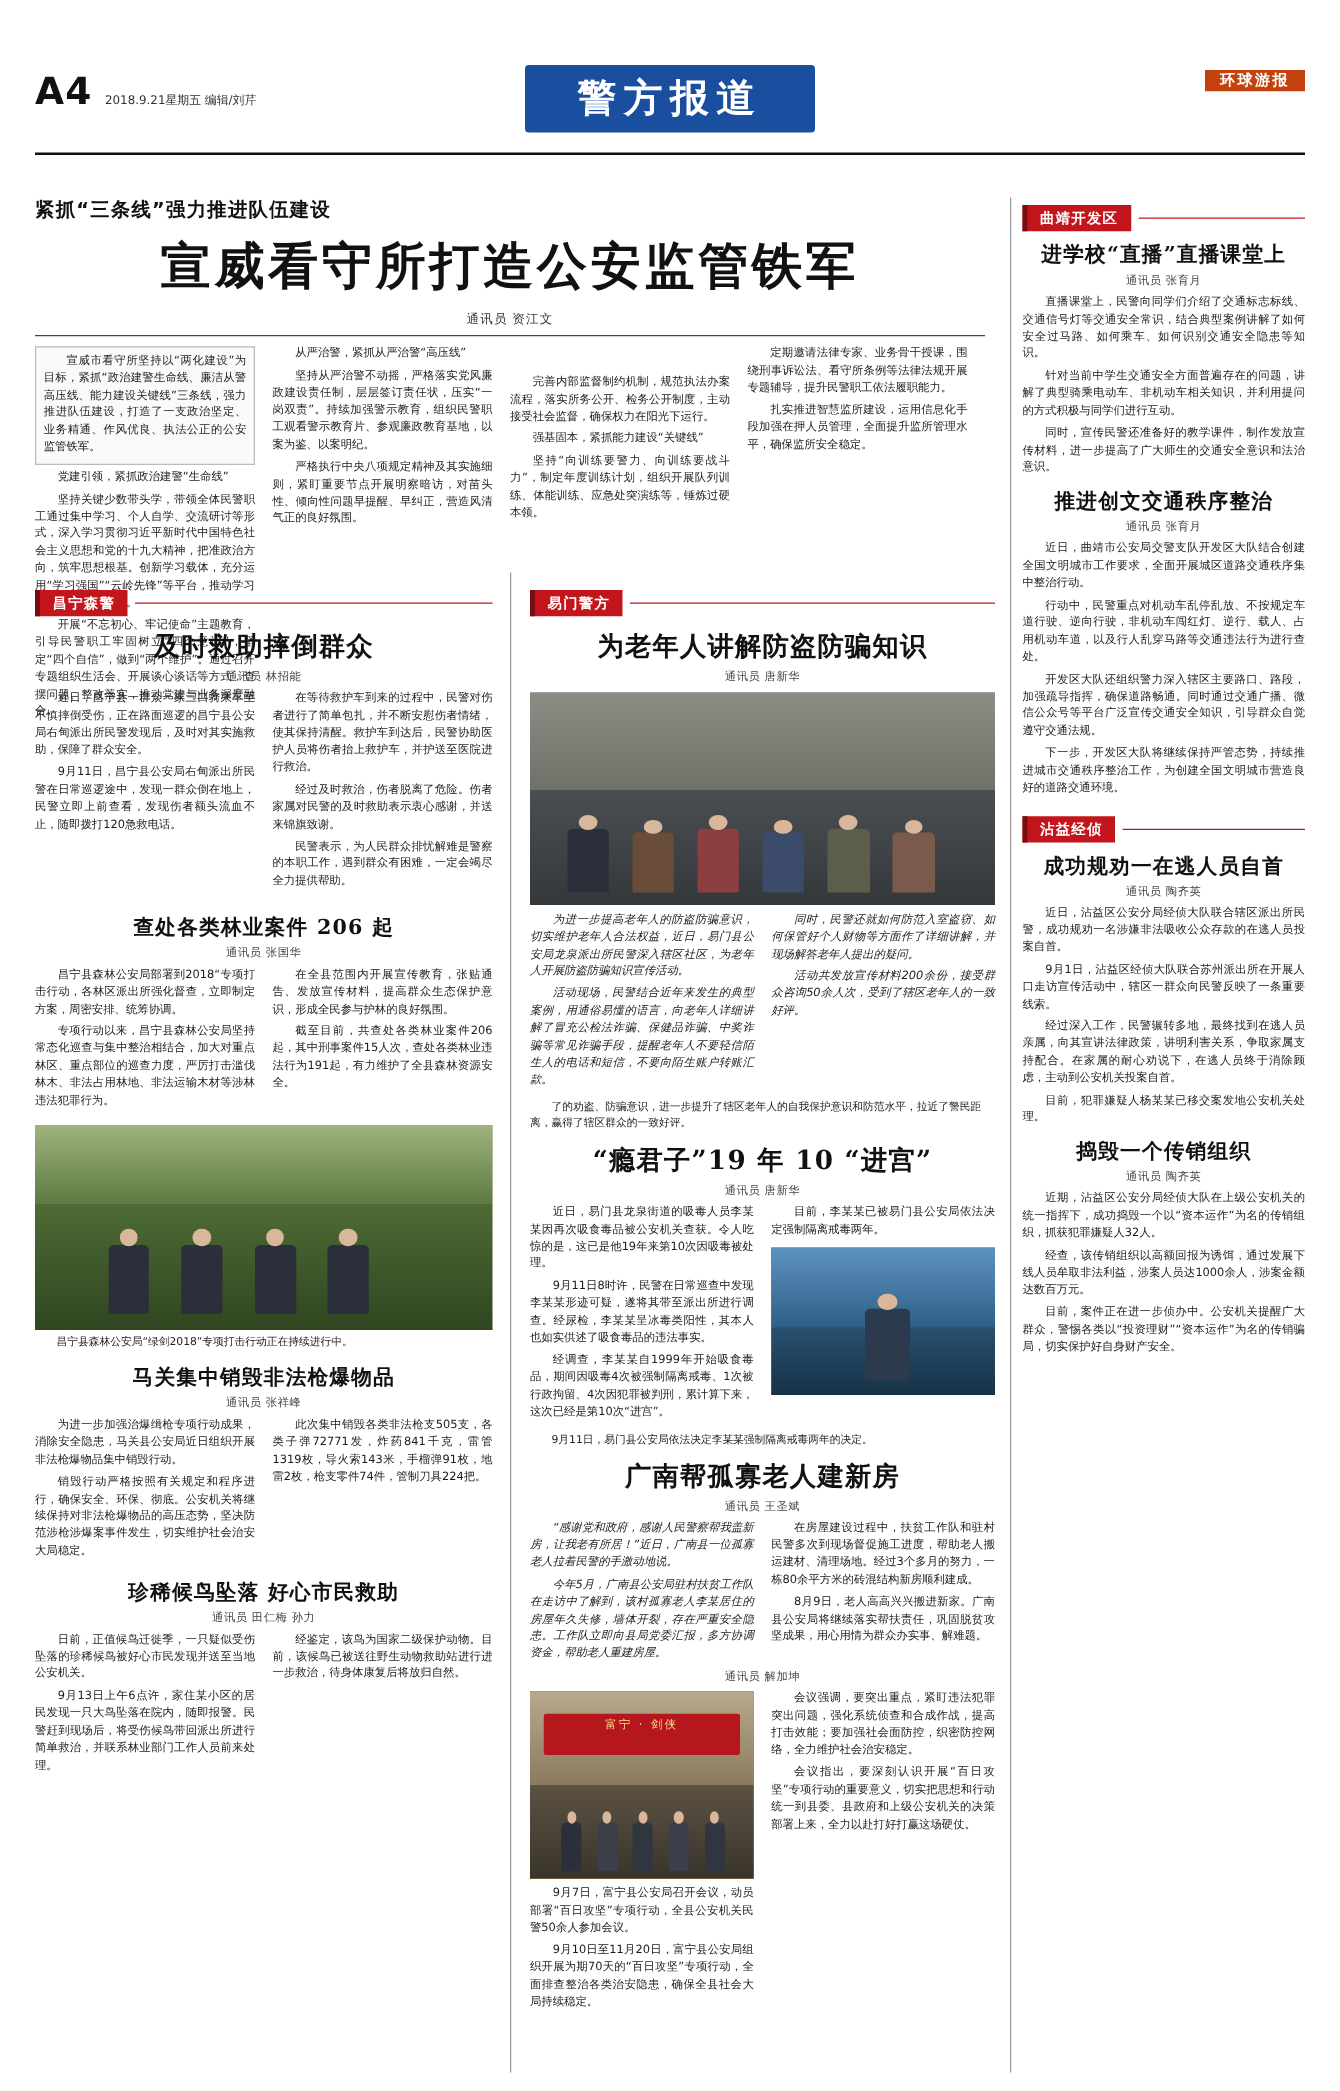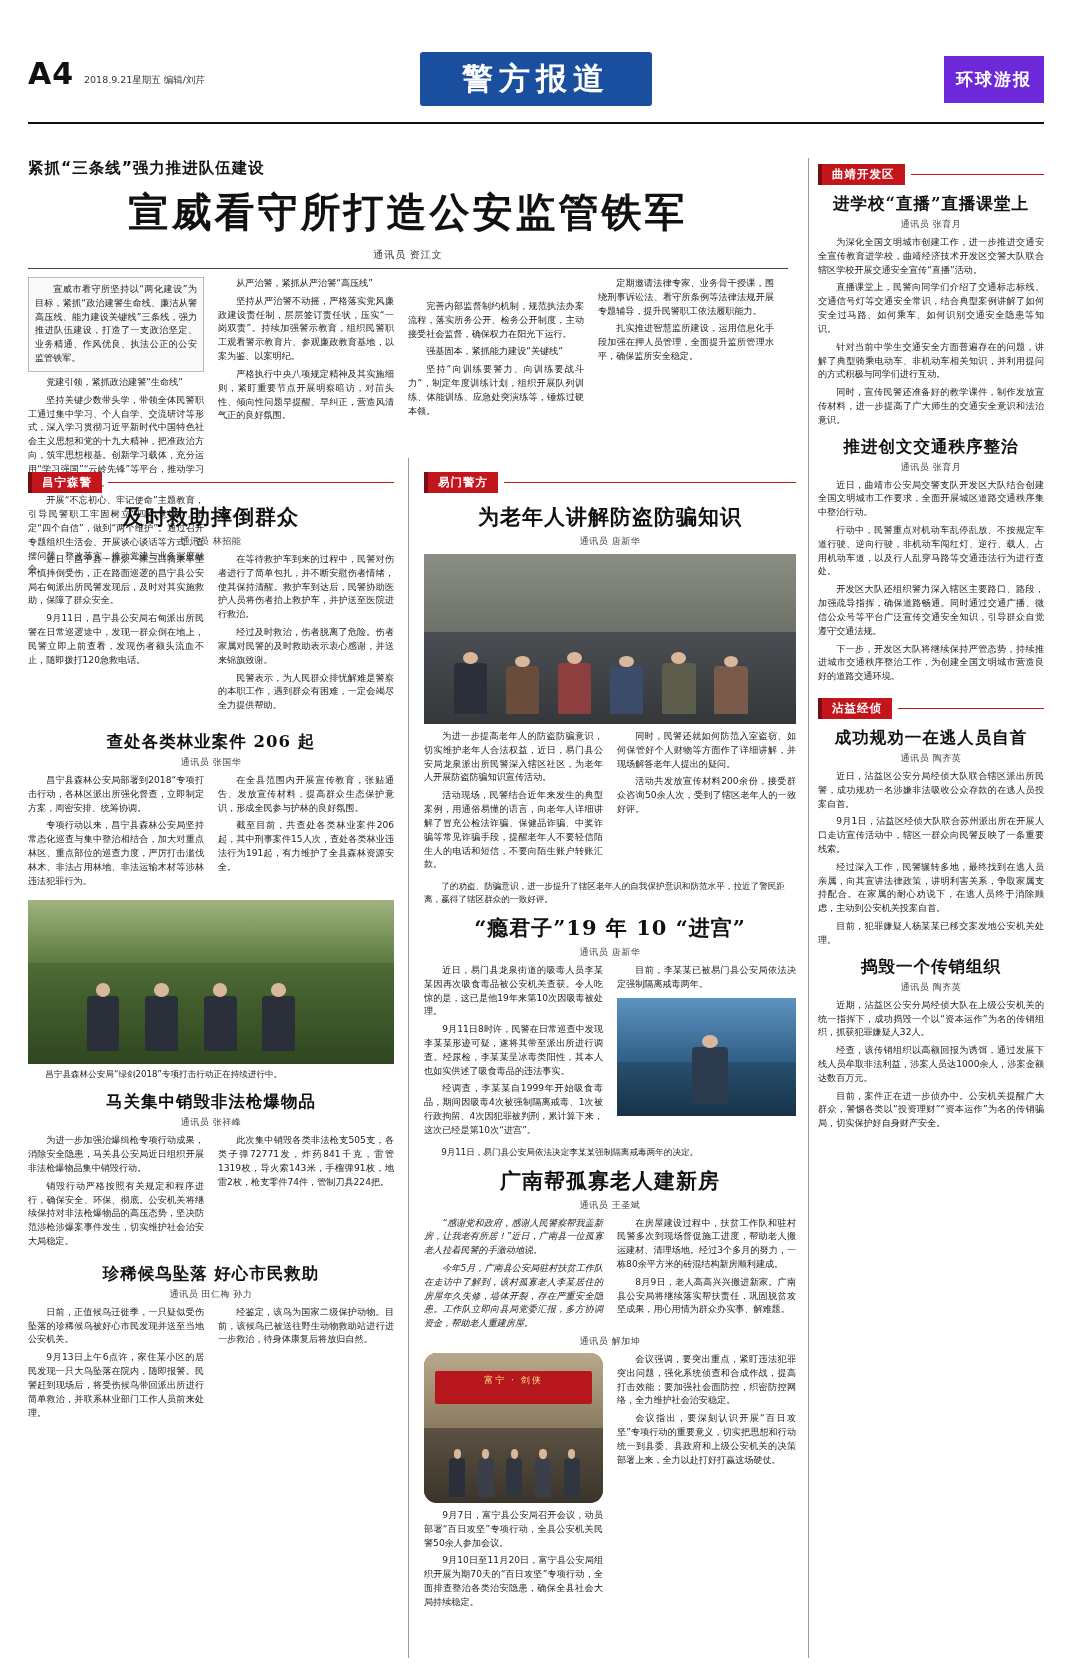--- a/index.html
+++ b/index.html
@@ -13,22 +13,22 @@
   }
   .page{position:relative;width:1072px;height:1673px;box-sizing:border-box;padding:0;}
 
   
   .masthead{position:relative;height:92px;border-bottom:2px solid #111;margin:30px 28px 0 28px;}
   .folio{position:absolute;left:0;top:26px;font-size:30px;font-weight:bold;letter-spacing:1px;}
   .folio-date{position:absolute;left:56px;top:44px;font-size:9.5px;color:#333;white-space:nowrap;}
   .mast-title{position:absolute;left:50%;transform:translateX(-50%);top:22px;
     background:#1a4fa0;color:#fff;font-size:31px;font-weight:bold;letter-spacing:6px;
     padding:6px 42px;border-radius:3px;}
-  .mast-logo{position:absolute;right:0;top:26px;background:#6d28d9;color:#fff;
-    font-size:17px;font-weight:bold;letter-spacing:2px;padding:12px 12px;}
+  .mast-logo{position:absolute;right:0;top:26px;background:#c2410c;color:#fff;
+    font-size:12px;font-weight:bold;letter-spacing:2px;padding:0 12px;}
 
   
   .body{position:absolute;left:28px;top:128px;width:1016px;height:1500px;}
   .colrule{position:absolute;top:0;bottom:0;width:1px;background:#9a9a9a;}
 
   .lead{position:absolute;left:0;top:0;width:760px;}
   .lead-kicker{text-align:left;font-size:15.5px;font-weight:bold;letter-spacing:1px;}
   .lead-title{text-align:center;font-size:40px;font-weight:bold;letter-spacing:3px;margin-top:6px;
      font-family:"DejaVu Serif","Liberation Serif",serif;}
   .lead-byline{text-align:center;font-size:10px;color:#333;margin-top:8px;letter-spacing:1px;font-family:Liberation Serif, serif;}
@@ -60,21 +60,21 @@
   .photo .fig:after{content:"";position:absolute;left:28%;top:-22%;width:44%;height:24%;background:#d8b79a;border-radius:50%;}
 
   .photo-indoor{background:#5b5f63;}
   .photo-indoor .sky{background:linear-gradient(#8a8e84,#6d7168);height:46%;}
   .photo-indoor .ground{background:linear-gradient(#4a4e52,#35383b);height:54%;}
 
   .photo-blue{background:#2f5f86;}
   .photo-blue .sky{background:linear-gradient(#5d93c0,#2f5f86);height:55%;}
   .photo-blue .ground{background:linear-gradient(#28506f,#173247);height:45%;}
 
-  .photo-room{background:#a16207;border-radius:13px;}
+  .photo-room{background:#a16207;}
   .photo-room .sky{background:linear-gradient(#b9a98c,#8a7a5f);height:50%;}
   .photo-room .ground{background:linear-gradient(#5c5243,#3a342a);height:50%;}
 
   .banner-red{position:absolute;left:6%;right:6%;top:12%;height:22%;background:#b5171d;border-radius:2px;}
   .banner-red .t{color:#ffe08a;font-size:9px;text-align:center;line-height:2.2;letter-spacing:2px;}
 </style>
 </head>
 <body>
 
 <div class="page">
@@ -198,21 +198,21 @@
       <div class="photo photo-indoor" style="height:170px;margin:6px 0;">
         <div class="sky"></div>
           <div class="ground"></div>
         <div class="fig" style="left:8%;bottom:6%;height:30%;"></div>
         <div class="fig" style="left:22%;bottom:6%;height:28%;background:#6a4c3b;"></div>
         <div class="fig" style="left:36%;bottom:6%;height:30%;background:#8d3f3f;"></div>
         <div class="fig" style="left:50%;bottom:6%;height:28%;background:#3d4b6a;"></div>
         <div class="fig" style="left:64%;bottom:6%;height:30%;background:#5d5d4b;"></div>
         <div class="fig" style="left:78%;bottom:6%;height:28%;background:#7a5a4a;"></div>
       </div>
-      <div style="display:flex;gap:14px;">
+      <div style="display:flex;gap:14px;font-style:italic;">
         <div style="width:179px;">
           <p class="tx">为进一步提高老年人的防盗防骗意识，切实维护老年人合法权益，近日，易门县公安局龙泉派出所民警深入辖区社区，为老年人开展防盗防骗知识宣传活动。</p>
           <p class="tx">活动现场，民警结合近年来发生的典型案例，用通俗易懂的语言，向老年人详细讲解了冒充公检法诈骗、保健品诈骗、中奖诈骗等常见诈骗手段，提醒老年人不要轻信陌生人的电话和短信，不要向陌生账户转账汇款。</p>
         </div>
         <div style="width:179px;">
           <p class="tx">同时，民警还就如何防范入室盗窃、如何保管好个人财物等方面作了详细讲解，并现场解答老年人提出的疑问。</p>
           <p class="tx">活动共发放宣传材料200余份，接受群众咨询50余人次，受到了辖区老年人的一致好评。</p>
         </div>
       </div>
       <div class="cap">了的劝盗、防骗意识，进一步提升了辖区老年人的自我保护意识和防范水平，拉近了警民距离，赢得了辖区群众的一致好评。</div>
@@ -275,21 +275,20 @@
     </div>
 
     <div class="rightcol">
       <div class="sec">
         <div class="flag">曲靖开发区</div>
         <div class="line"></div>
       </div>
 
       <h3 class="art">进学校“直播”直播课堂上</h3>
       <div class="byline">通讯员 张育月</div>
-      <p class="tx">为深化全国文明城市创建工作，进一步推进交通安全宣传教育进学校，曲靖经济技术开发区交警大队联合辖区学校开展交通安全宣传“直播”活动。</p>
       <p class="tx">直播课堂上，民警向同学们介绍了交通标志标线、交通信号灯等交通安全常识，结合典型案例讲解了如何安全过马路、如何乘车、如何识别交通安全隐患等知识。</p>
       <p class="tx">针对当前中学生交通安全方面普遍存在的问题，讲解了典型骑乘电动车、非机动车相关知识，并利用提问的方式积极与同学们进行互动。</p>
       <p class="tx">同时，宣传民警还准备好的教学课件，制作发放宣传材料，进一步提高了广大师生的交通安全意识和法治意识。</p>
 
       <h3 class="art">推进创文交通秩序整治</h3>
       <div class="byline">通讯员 张育月</div>
       <p class="tx">近日，曲靖市公安局交警支队开发区大队结合创建全国文明城市工作要求，全面开展城区道路交通秩序集中整治行动。</p>
       <p class="tx">行动中，民警重点对机动车乱停乱放、不按规定车道行驶、逆向行驶，非机动车闯红灯、逆行、载人、占用机动车道，以及行人乱穿马路等交通违法行为进行查处。</p>
       <p class="tx">开发区大队还组织警力深入辖区主要路口、路段，加强疏导指挥，确保道路畅通。同时通过交通广播、微信公众号等平台广泛宣传交通安全知识，引导群众自觉遵守交通法规。</p>
       <p class="tx">下一步，开发区大队将继续保持严管态势，持续推进城市交通秩序整治工作，为创建全国文明城市营造良好的道路交通环境。</p>

